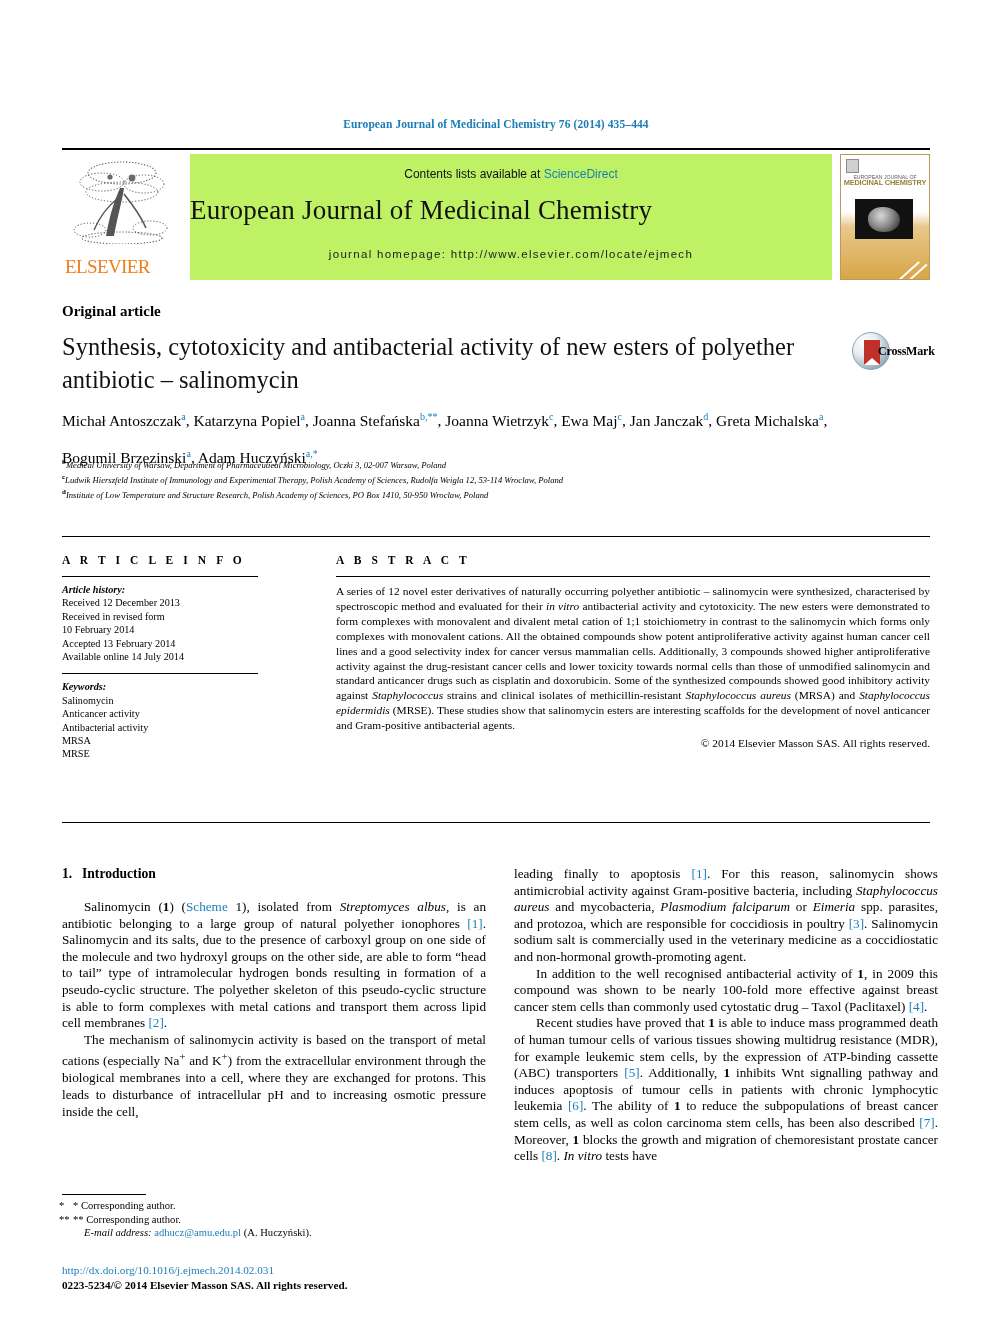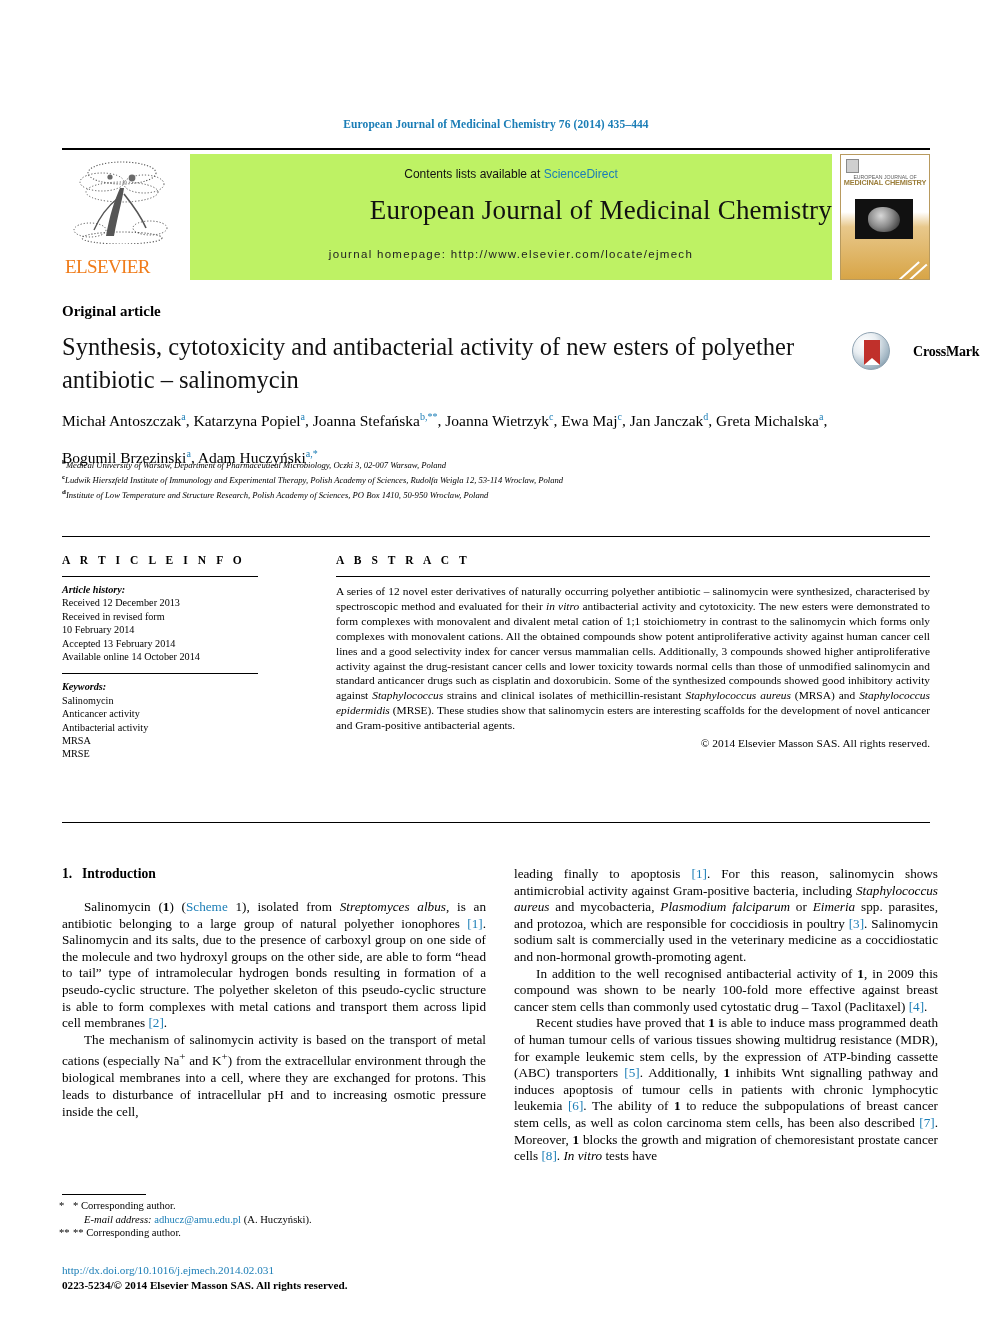--- a/index.html
+++ b/index.html
@@ -84,21 +84,21 @@
     text-align: center;
     font-size: 12px;
     padding-top: 13px;
     font-family: "Liberation Sans", sans-serif;
     color: #111;
   }
   .contents-line .sd {
     color: #1a7db6;
   }
   .journal-title {
-    text-align: right;
+    text-align: left;
     font-size: 27px;
     padding-top: 14px;
     font-family: "Liberation Serif", serif;
     color: #111;
     letter-spacing: 0.2px;
   }
   .homepage-line {
     text-align: center;
     font-size: 11.5px;
     padding-top: 22px;
@@ -219,23 +219,23 @@
     bottom: -1px;
     left: 0;
     width: 0;
     height: 0;
     border-left: 8px solid #c0302b;
     border-right: 8px solid #c0302b;
     border-bottom: 7px solid #ffffff;
   }
   .cm-text {
     position: absolute;
-    left: 61px;
+    left: 26px;
     top: 14px;
-    font-size: 14px;
+    font-size: 12px;
     font-weight: bold;
     font-family: "Liberation Serif", serif;
     letter-spacing: -0.2px;
   }
   .authors {
     position: absolute;
     top: 356px;
     left: 62px;
     width: 790px;
     font-size: 15.5px;
@@ -481,21 +481,21 @@
   <div class="info-col">
     <div class="secthead">A R T I C L E   I N F O</div>
     <div class="info-hr"></div>
     <div class="info-block">
       <span class="lbl">Article history:</span>
       <div>
           <div>Received 12 December 2013</div>
           <div>Received in revised form</div>
           <div>10 February 2014</div>
           <div>Accepted 13 February 2014</div>
-          <div>Available online 14 October 2014</div>
+          <div>Available online 14 July 2014</div>
         </div>
     </div>
     <div class="info-hr"></div>
     <div class="info-block">
       <span class="lbl">Keywords:</span>
       <div>
           <div>Salinomycin</div>
           <div>Anticancer activity</div>
           <div>Antibacterial activity</div>
           <div>MRSA</div>
@@ -578,28 +578,28 @@
       also described <span class="lnk">[7]</span>. Moreover, <b class="sp">1</b> blocks the growth and migration of
       chemoresistant prostate cancer cells <span class="lnk">[8]</span>. <i class="sp">In vitro</i> tests have
     </p>
   </div>
 
   <div class="footnotes">
     <div class="fn-rule"></div>
     <div class="fn">
       <span class="mk">*</span><span>* Corresponding author.</span>
     </div>
+    <div class="fn">
+      <span class="mk">**</span><span>** Corresponding author.</span>
+    </div>
     <div class="fn" style="padding-left:22px">
       <span class="em">E-mail address:</span>
       <span class="lnk">adhucz@amu.edu.pl</span>
       <span>(A. Huczyński).</span>
     </div>
-    <div class="fn">
-      <span class="mk">**</span><span>** Corresponding author.</span>
-    </div>
   </div>
 
   <div class="doi-block">
     <div class="doi">http://dx.doi.org/10.1016/j.ejmech.2014.02.031</div>
     <div style="font-weight:bold">0223-5234/© 2014 Elsevier Masson SAS. All rights reserved.</div>
   </div>
 
 </div>
 
 </body></html>

